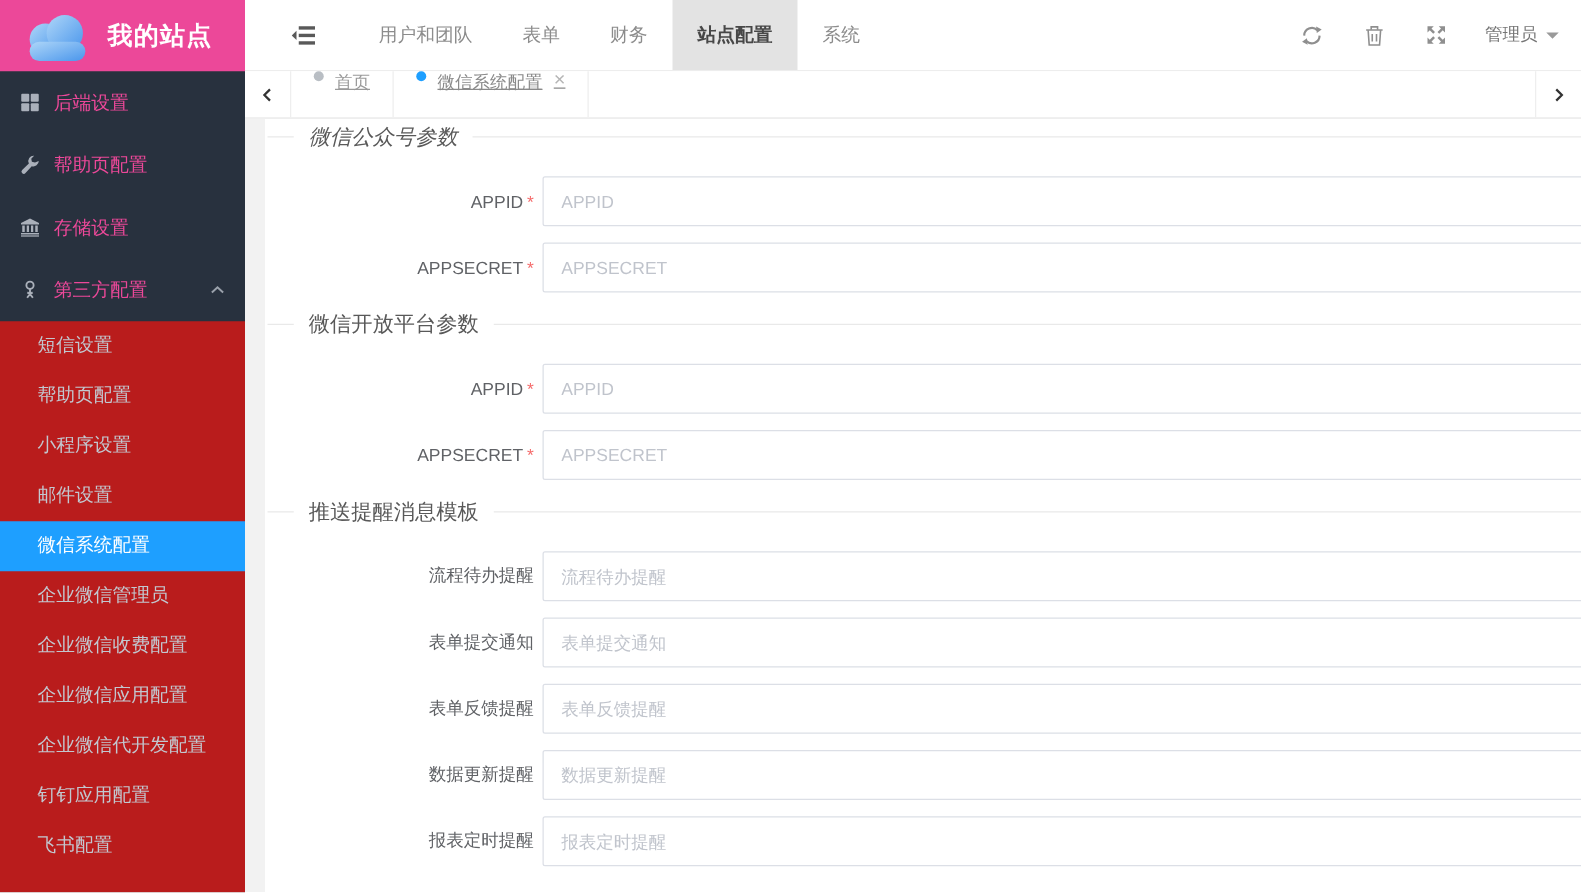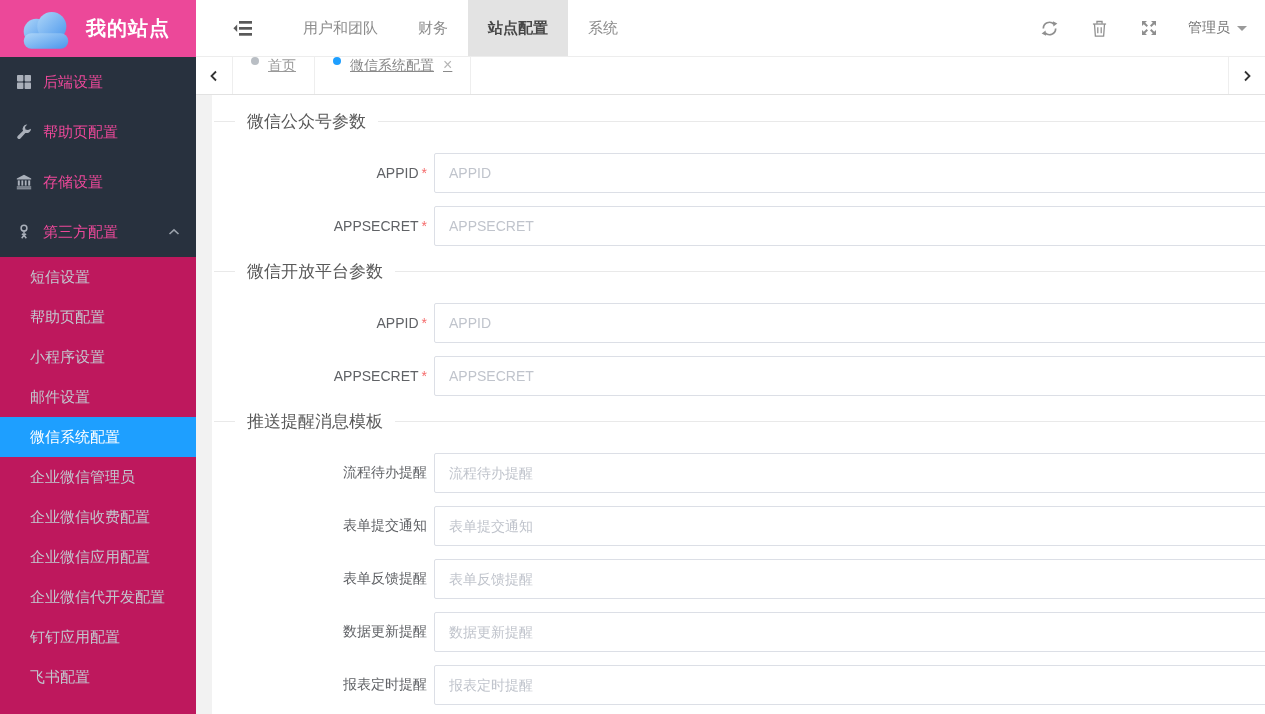--- a/index.html
+++ b/index.html
@@ -9,21 +9,21 @@
 
   
   .sidebar { position:absolute; left:0; top:0; width:196px; height:714px; background:#28313e; }
   .logo { height:57px; background:#ec4899; display:flex; align-items:center; padding-left:15px; }
   .logo svg { flex:0 0 auto; }
   .logo-title { color:#fff; font-size:20px; font-weight:bold; margin-left:9px; letter-spacing:1px; }
   .menu { padding-top:0; }
   .menu-item { height:50px; display:flex; align-items:center; padding:0 16px 0 15px; color:#ec4899; font-size:15px; cursor:pointer; }
   .mi-icon { width:17px; height:17px; margin-right:11px; display:flex; align-items:center; justify-content:center; color:#aab0ba; }
   .mi-chev { margin-left:auto; color:#9aa1ab; display:flex; }
-  .submenu { position:absolute; left:0; right:0; top:257px; bottom:0; background:#be185d; }
+  .submenu { position:absolute; left:0; right:0; top:257px; bottom:0; background:#b91c1c; }
   .sub-item { height:40px; line-height:40px; padding-left:30px; color:#c2c7cf; font-size:15px; cursor:pointer; white-space:nowrap; overflow:hidden; }
   .sub-item.active { background:#1e9fff; color:#fff; }
 
   
   .main { position:absolute; left:196px; top:0; right:0; bottom:0; display:flex; flex-direction:column; }
 
   
   .topnav { flex:0 0 57px; height:57px; background:#fff; display:flex; align-items:stretch; border-bottom:1px solid #ededed; }
   .collapse-btn { margin-left:37px; align-self:center; color:#595959; display:flex; cursor:pointer; }
   .nav-items { display:flex; margin-left:30px; }
@@ -43,21 +43,21 @@
   .tab-dot { width:8px; height:8px; border-radius:50%; background:#b9bec4; margin-right:9px; }
   .tab.active .tab-dot { background:#1e9fff; }
   .tab.active { color:#8a8a8a; }
   .tab-close { color:#b5b5b5; font-size:16px; margin-left:9px; line-height:1; cursor:pointer; }
 
   
   .content-row { flex:1; display:flex; background:#fff; overflow:hidden; }
   .gutter { flex:0 0 16px; background:#f2f2f2; }
   .content { flex:1; padding:2px 0 0 2px; overflow:hidden; }
   .section-title { display:flex; align-items:center; margin:8px 0 20px 0; height:24px; }
-  .section-title.first { margin-top:12px; }
+  .section-title.first { margin-top:0;font-style:italic; }
   .st-dash { width:21px; height:1px; background:#e9e9e9; }
   .st-text { margin:0 12px; font-size:17px; color:#595959; white-space:nowrap; }
   .st-line { flex:1; height:1px; background:#e9e9e9; }
   .form-row { display:flex; align-items:center; height:40px; margin-bottom:13px; }
   .form-label { flex:0 0 213px; width:213px; text-align:right; font-size:14px; color:#606266; white-space:nowrap; }
   .star { color:#f56c6c; margin-left:3px; }
   .form-input { flex:1; height:40px; margin-left:7px; margin-right:-2px; border:1px solid #dcdfe6; border-radius:2px; padding:0 14px; font-size:14px; color:#333; outline:none; background:#fff; font-family:inherit; }
   .form-input::placeholder { color:#c0c4cc; }
 </style>
 </head>
@@ -154,20 +154,21 @@
       <span class="collapse-btn">
         <svg width="20" height="17" viewBox="0 0 20 17" fill="currentColor">
           <rect x="6" y="1" width="13" height="2.7"></rect>
             <rect x="6" y="7" width="13" height="2.7"></rect>
             <rect x="6" y="13" width="13" height="2.7"></rect>
           <path d="M4.2 4.6v7.4L0.4 8.3z"></path>
         </svg>
       </span>
       <div class="nav-items">
         <div class="nav-item">用户和团队</div>
+        <div class="nav-item">表单</div>
         <div class="nav-item">财务</div>
         <div class="nav-item active">站点配置</div>
         <div class="nav-item">系统</div>
       </div>
       <div class="nav-right">
         <span class="icon-btn">
           <svg width="17" height="17" viewBox="0 0 16 16">
             <path d="M2.2 8a5.8 5.8 0 0 1 9.9-4.1" stroke="currentColor" stroke-width="1.6" fill="none"></path>
             <polygon points="11.2,1.2 15.4,3.3 11.7,6.1" fill="currentColor"></polygon>
             <path d="M13.8 8a5.8 5.8 0 0 1-9.9 4.1" stroke="currentColor" stroke-width="1.6" fill="none"></path>

